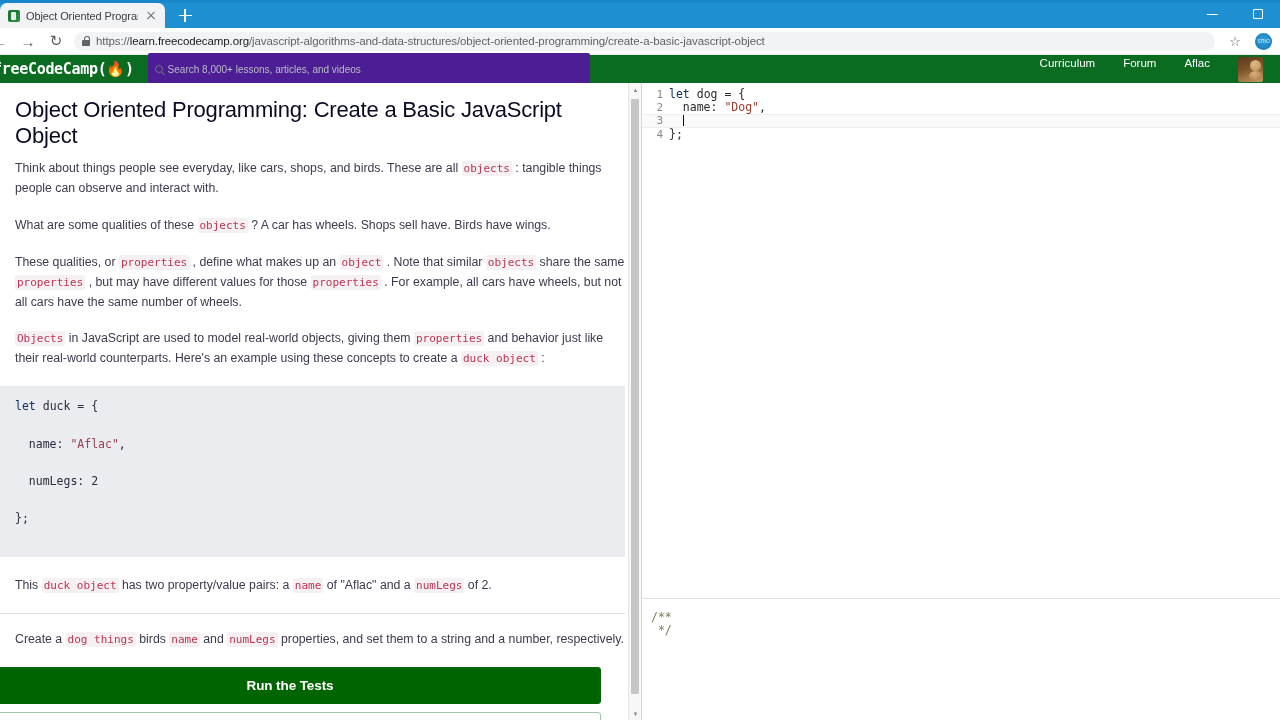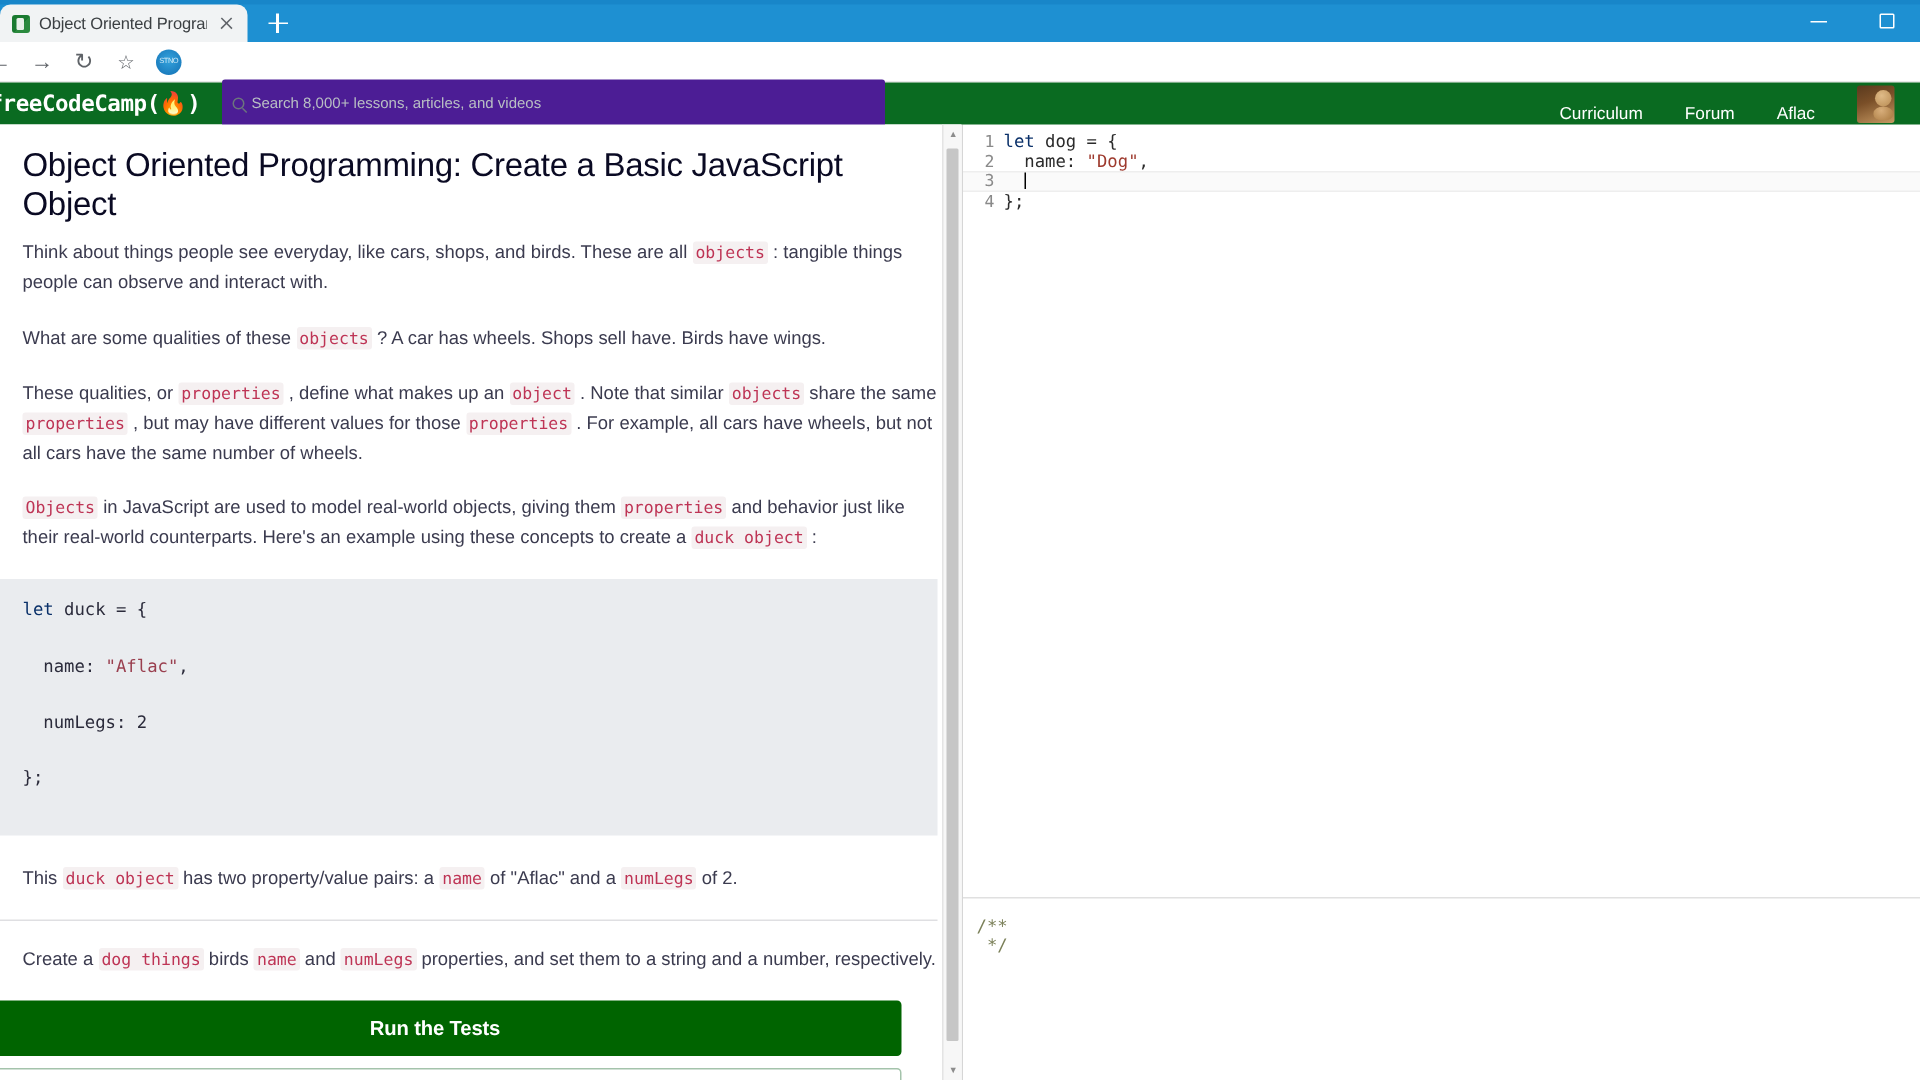--- a/index.html
+++ b/index.html
@@ -137,21 +137,21 @@
   #fcc-search-icon {
     width: 8px; height: 8px; border: 1.2px solid #6c757d;
     border-radius: 50%; position: relative; flex: 0 0 8px;
   }
   #fcc-search-icon::after {
     content: ""; position: absolute; right: -3px; bottom: -2.5px;
     width: 4px; height: 1.2px; background: #6c757d; transform: rotate(45deg);
   }
   #fcc-search-placeholder { font-size: 10px; color: #b9bfc4; }
   #fcc-nav-links {
-    margin-left: auto; display: flex; align-items: flex-end;
+    margin-left: auto; display: flex; align-items: flex-start;
     gap: 28px; padding-right: 14px;
   }
   .fcc-nav-link {
     font-size: 11.5px; color: #ffffff; cursor: pointer; white-space: nowrap;
   }
   #fcc-avatar {
     width: 25px; height: 25px; flex: 0 0 25px;
     background: linear-gradient(160deg,#5a3a1e 0%,#7a4f28 40%,#c79a63 100%);
     border-radius: 2px; position: relative; overflow: hidden;
     margin-right: 3px;
@@ -295,20 +295,24 @@
   <div id="toolbar">
     <div class="nav-btn" id="back-btn">
         <span>←</span>
       </div>
     <div class="nav-btn">
         <span>→</span>
       </div>
     <div class="nav-btn">
         <span>↻</span>
       </div>
+    <div id="omnibox">
+      <span id="lock-icon"></span>
+      <span id="url-text"><span>https://</span><span class="host">learn.freecodecamp.org</span><span>/javascript-algorithms-and-data-structures/object-oriented-programming/create-a-basic-javascript-object</span></span>
+    </div>
     <div class="nav-btn">
         <span id="star-icon">☆</span>
       </div>
     <div id="profile-pic">STNO</div>
   </div>
 
   <div id="fcc-nav">
     <div id="fcc-logo">freeCodeCamp(🔥)</div>
     <div id="fcc-search">
       <span id="fcc-search-icon"></span>

